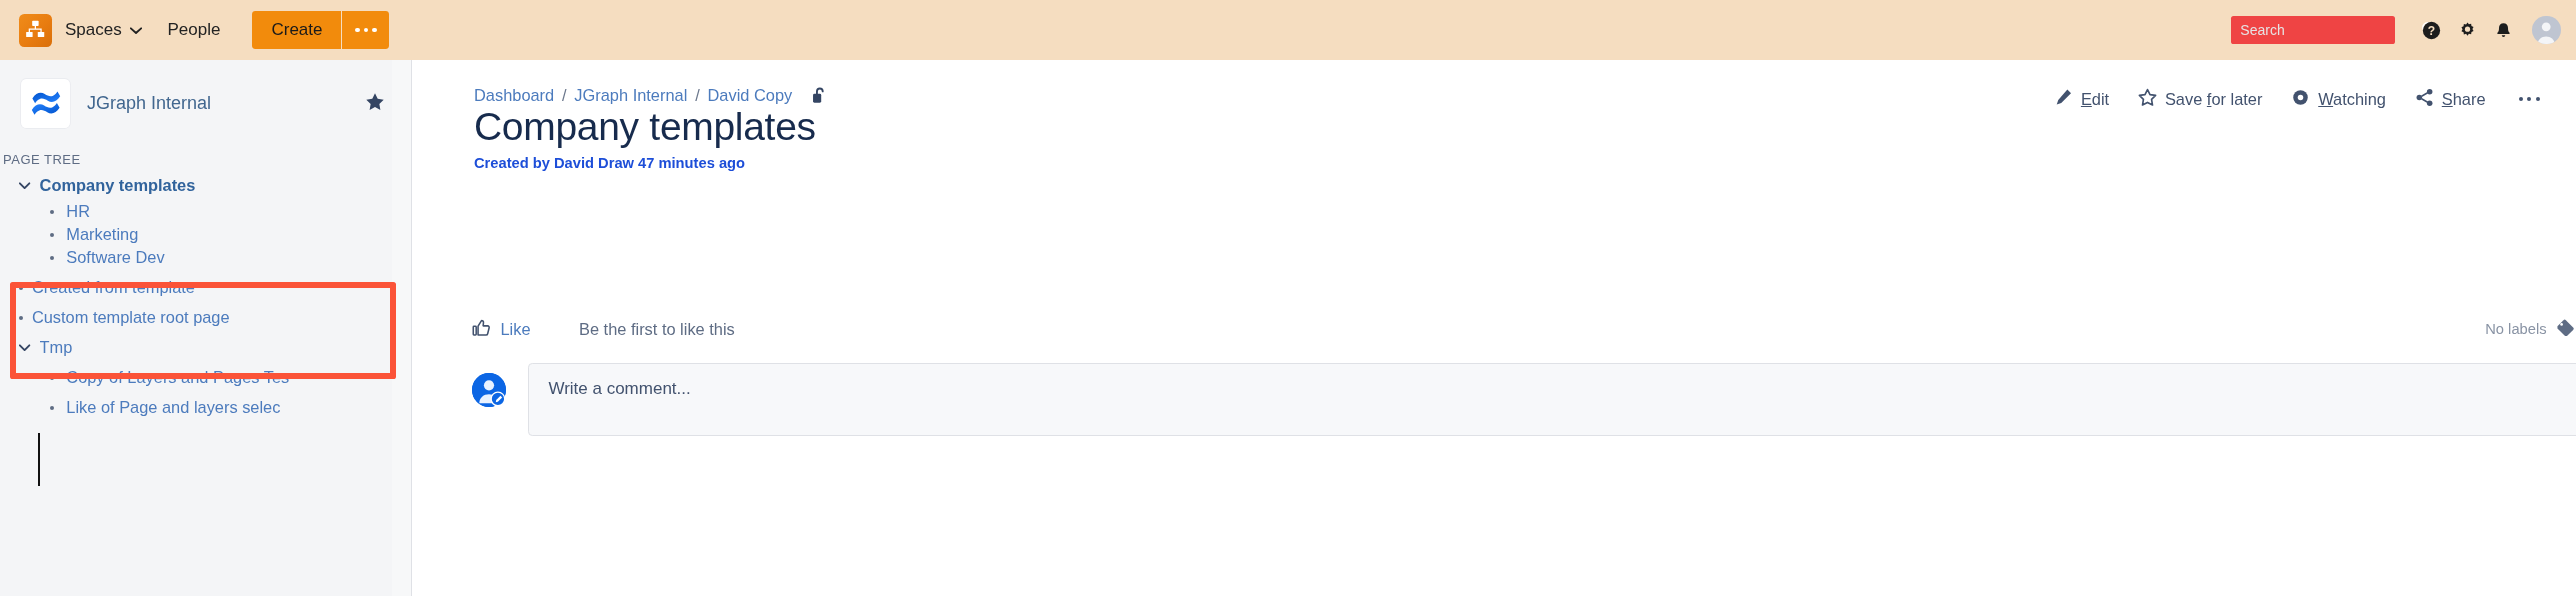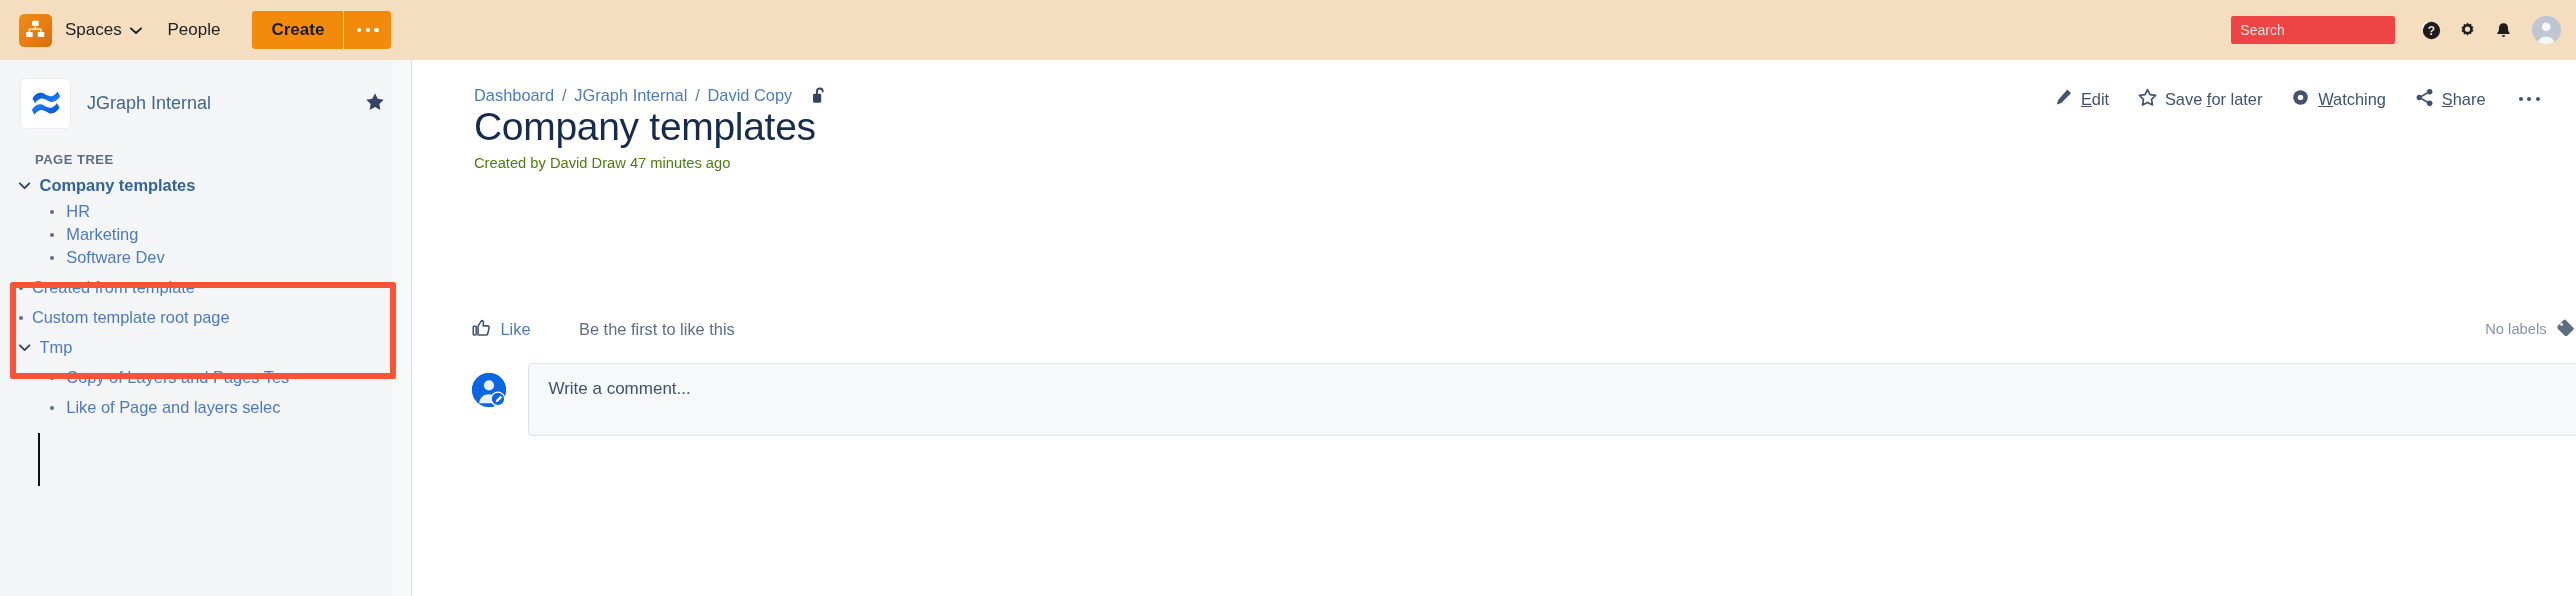--- a/index.html
+++ b/index.html
@@ -30,21 +30,21 @@
 
   .nav-link {
     color: #222222; font-size: 17px; line-height: 60px;
     padding: 0 13px; white-space: nowrap; cursor: pointer;
     display: flex; align-items: center; gap: 7.8px; height: 60px;
   }
   .nav-link .caret { display:block; }
 
   .create-wrap { display: flex; align-items: center; margin-left: 19px; height: 60px; }
   .btn-create {
-    background: #f28b0c; color: #1a1a1a; font-size: 17px; font-weight: 700;
+    background: #f28b0c; color: #1a1a1a; font-size: 17px; font-weight: 400;
     border: none; border-radius: 3.4px 0 0 3.4px;
     height: 38px; padding: 0 19px; cursor: pointer;
     font-family: "Liberation Sans", sans-serif;
   }
   .btn-create-more {
     background: #f28b0c; color: #ffffff;
     border: none; border-left: 1.7px solid #f5ddc0; border-radius: 0 3.4px 3.4px 0;
     height: 38px; width: 48px; cursor: pointer;
     display:flex; align-items:center; justify-content:center; gap:4.3px;
   }
@@ -88,22 +88,22 @@
     display: flex; align-items: center; justify-content: center; flex: 0 0 auto;
     box-shadow: 0 0 0 0.9px rgba(9,30,66,0.04);
   }
   .space-name {
     color: #42678f; font-size: 18px; margin-left: 17px; cursor: pointer;
     white-space: nowrap; overflow: hidden; text-overflow: ellipsis; flex: 1;
   }
   .star-btn { cursor: pointer; flex: 0 0 auto; padding-right: 5.2px; }
 
   .tree-heading {
-    color: #5e6c84; font-size: 13px; font-weight: 700; letter-spacing: 0.5px;
-    padding: 24px 0 7px 35px;
+    color: #5e6c84; font-size: 13px; font-weight: 400; letter-spacing: 0.5px;
+    padding: 24px 0 7px 3px;
   }
 
   .tree-list { position: relative; }
   .tree-row {
     display: flex; align-items: center; height: 23px;
     cursor: pointer; white-space: nowrap;
   }
   .tree-row .twisty { width: 12px; display:flex; align-items:center; justify-content:center; flex:0 0 auto; }
   .tree-row .bullet-dot {
     width: 4.3px; height: 4.3px; border-radius: 50%; background: #5e6c84;
@@ -153,21 +153,21 @@
   .crumb-sep { color: #6b778c; padding: 0 7.8px; }
   .lock-icon { margin-left: 19px; display:flex; align-items:center; cursor:pointer; }
 
   #page-title {
     position: absolute; left: 61px; top: 45px;
     color: #172b4d; font-size: 39px; font-weight: 400;
     letter-spacing: -0.3px; white-space: nowrap;
   }
   #byline {
     position: absolute; left: 61px; top: 95px;
-    color: #4d7c0f; font-size: 14.7px; white-space: nowrap;
+    color: #1d4ed8; font-size: 14.7px; white-space: nowrap; font-weight: bold;
   }
 
   #page-actions {
     position: absolute; right: 36px; top: 26px;
     display: flex; align-items: center; gap: 0; height: 26px;
   }
   .action {
     display: flex; align-items: center; gap: 7.8px; cursor: pointer;
     color: #42526e; font-size: 16.4px; margin-left: 29px; white-space: nowrap;
   }

